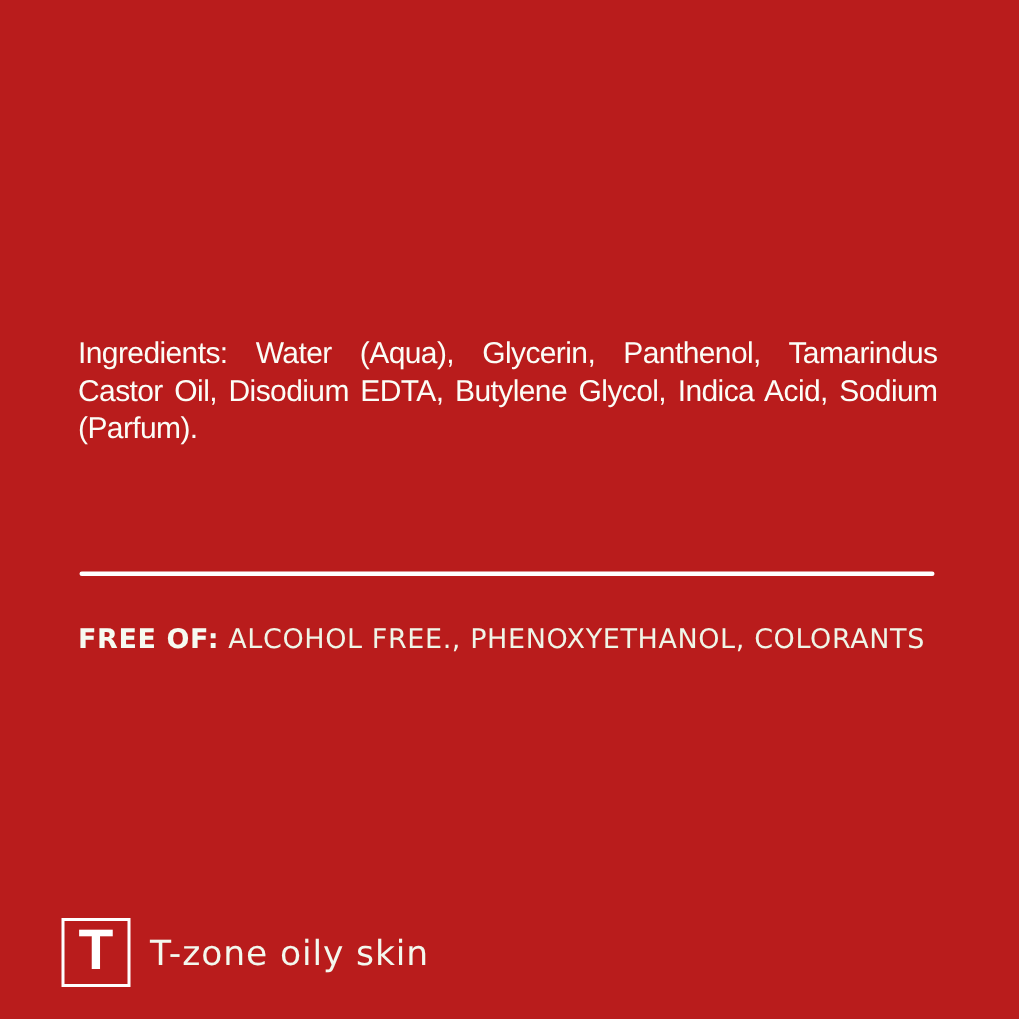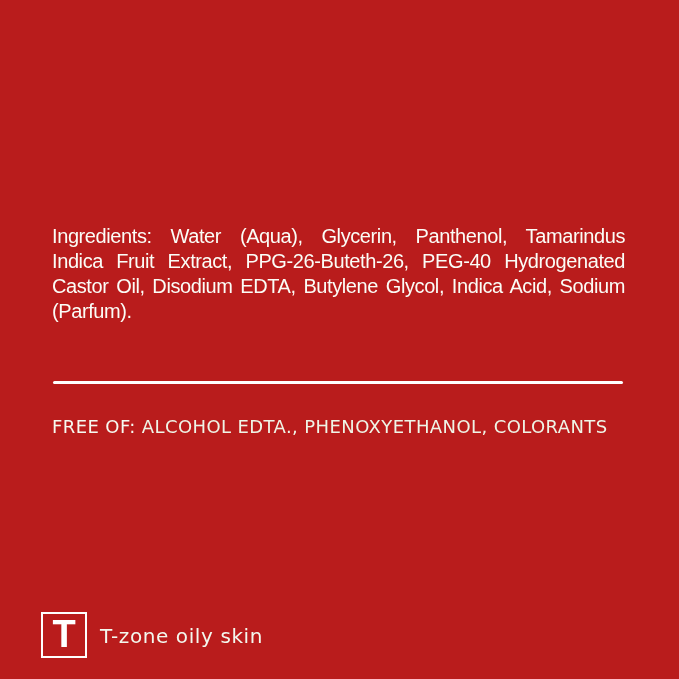--- a/index.html
+++ b/index.html
@@ -47,21 +47,21 @@
     left: 52px;
     top: 416px;
     width: 575px;
     color: #eff5e7;
     font-size: 18px;
     letter-spacing: 0.4px;
     font-family: "DejaVu Sans", sans-serif;
     white-space: nowrap;
   }
   .free-of .label {
-    font-weight: 400;
+    font-weight: 700;
     color: #f6faf1;
   }
   .badge {
     position: absolute;
     left: 41px;
     top: 612px;
     width: 46px;
     height: 46px;
     box-sizing: border-box;
     border: 2px solid #ffffff;
@@ -75,44 +75,43 @@
     font-weight: 700;
     font-size: 38px;
     line-height: 38px;
     padding-bottom: 2px;
   }
   .skin-label {
     position: absolute;
     left: 100px;
     top: 623px;
     color: #f3f8ee;
-    font-size: 20px;
+    font-size: 23px;
     line-height: 27px;
     letter-spacing: 0.6px;
     font-family: "DejaVu Sans", sans-serif;
     white-space: nowrap;
   }
 </style>
 </head>
 <body>
 
 <div class="canvas">
 
   <div class="ingredients">
     <div class="line">Ingredients: Water (Aqua), Glycerin, Panthenol, Tamarindus</div>
-    <div class="line">Indica Fruit Extract, PPG-26-Buteth-26, PEG-40 Hydrogenated</div>
     <div class="line">Castor Oil, Disodium EDTA, Butylene Glycol, Indica Acid, Sodium</div>
     <div class="line last">(Parfum).</div>
   </div>
 
   <div class="rule"></div>
 
   <div class="free-of">
     <span class="label">FREE OF:</span>
-    <span> ALCOHOL EDTA., PHENOXYETHANOL, COLORANTS</span>
+    <span> ALCOHOL FREE., PHENOXYETHANOL, COLORANTS</span>
   </div>
 
   <div class="badge">
     <span class="t-letter">T</span>
   </div>
 
   <div class="skin-label">T-zone oily skin</div>
 
 </div>
 

